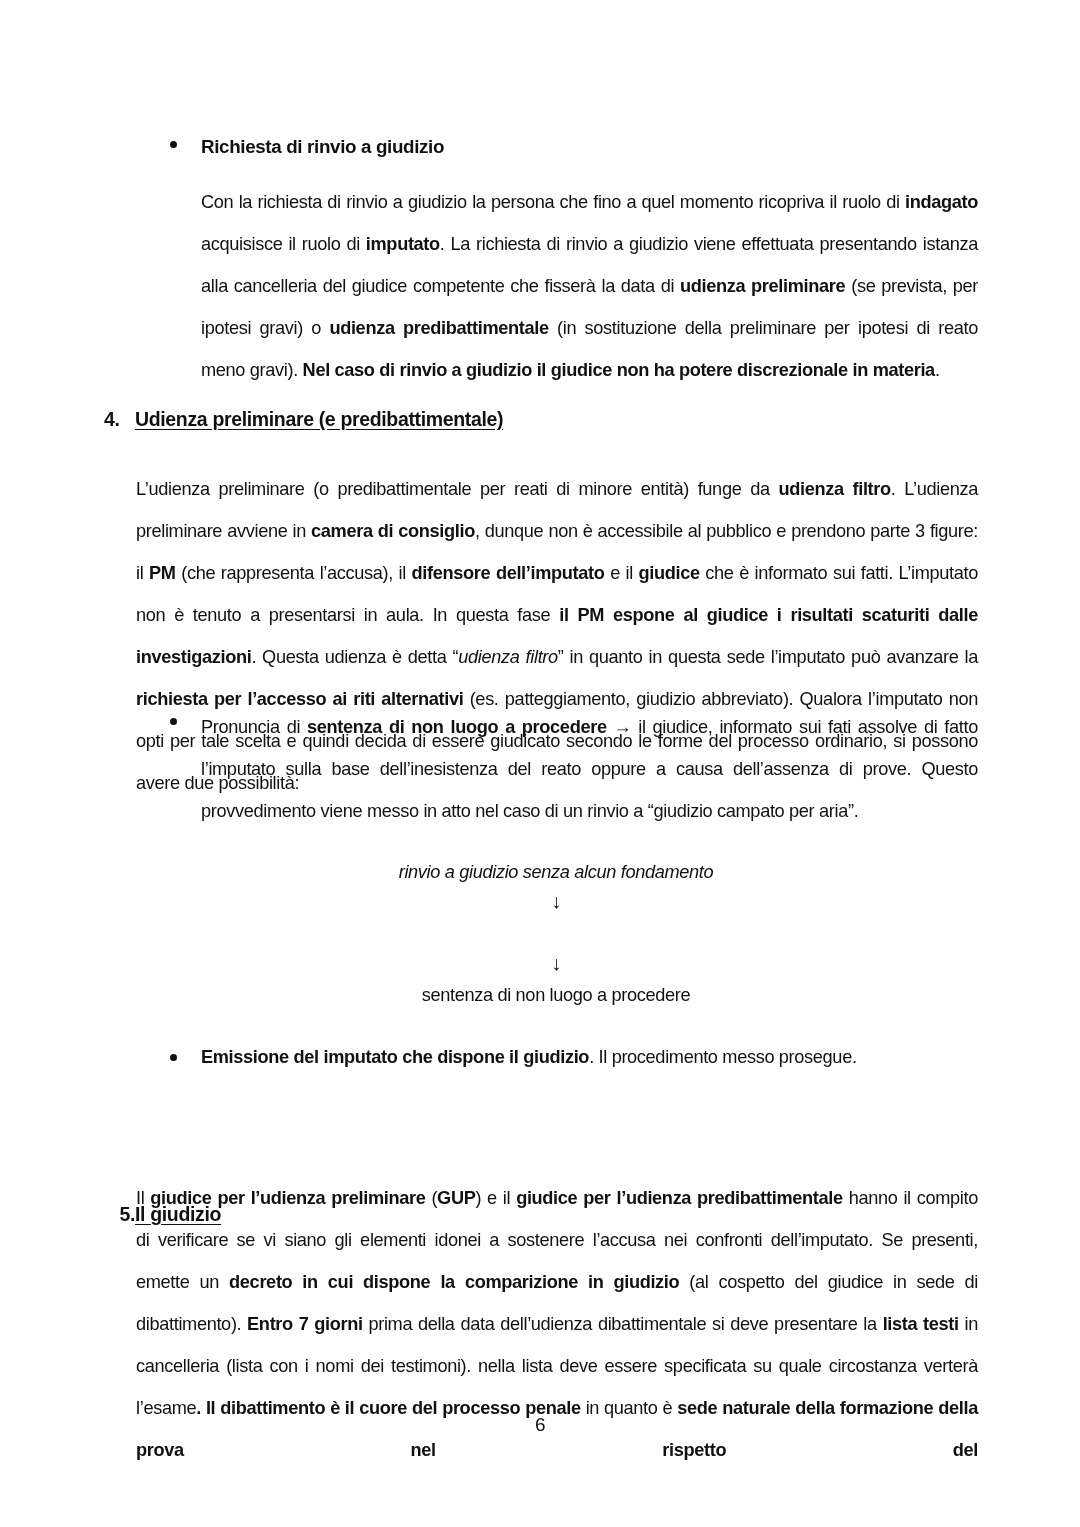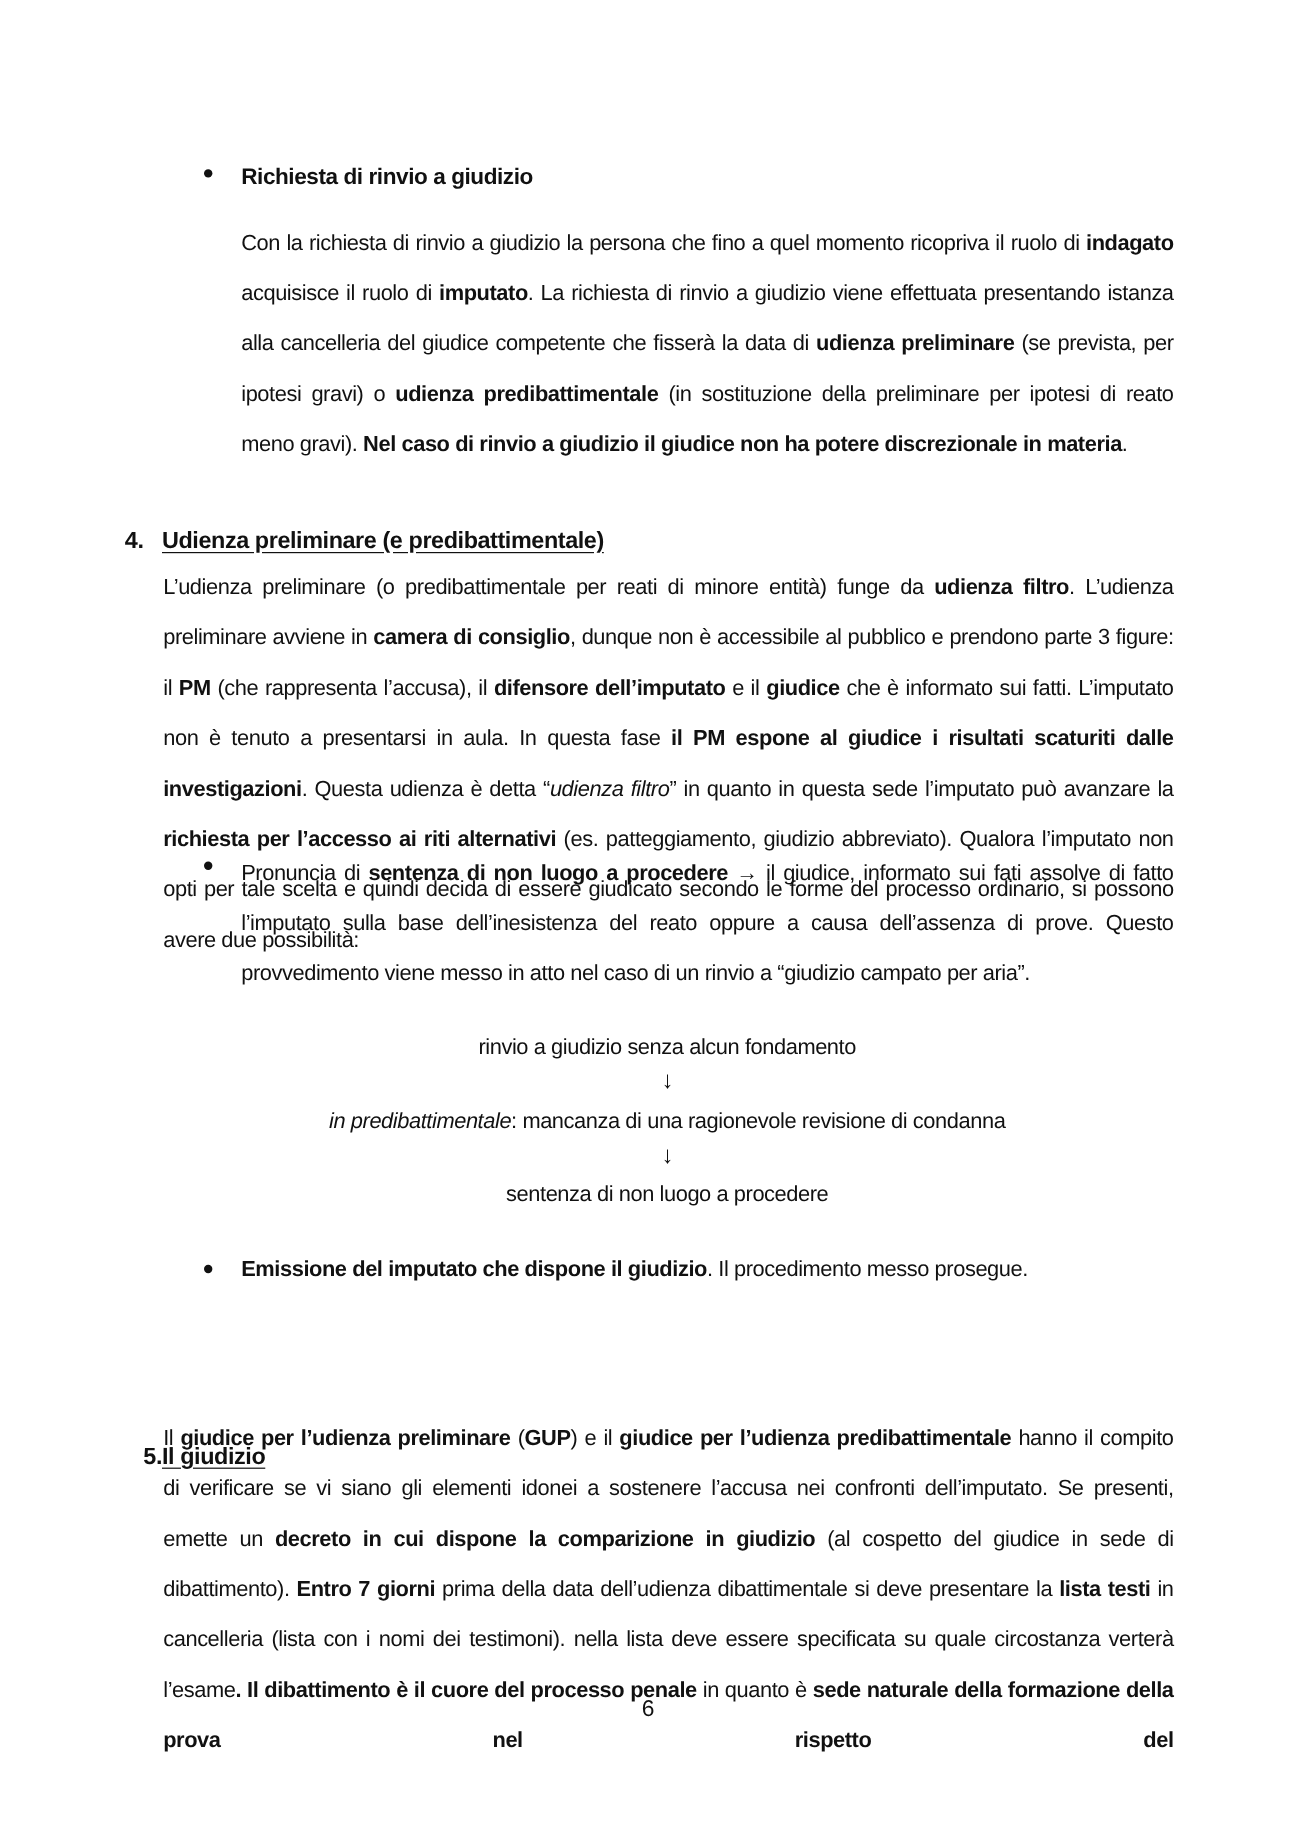--- a/index.html
+++ b/index.html
@@ -31,36 +31,33 @@
 
 <div class="page">
 
   <div class="bullet-row" style="top:131px;">
     <span class="dot" style="top:10px;"></span>
     <span class="b-text bold" style="font-size:18.8px;">Richiesta di rinvio a giudizio</span>
   </div>
 
   <div class="para" id="p-s3" style="left:201px; width:777px; top:181px;"><span>Con la richiesta di rinvio a giudizio la persona che fino a quel momento ricopriva il ruolo di </span><b>indagato</b><span> acquisisce il ruolo di </span><b>imputato</b><span>. La richiesta di rinvio a giudizio viene effettuata presentando istanza alla cancelleria del giudice competente che fisserà la data di </span><b>udienza preliminare</b><span> (se prevista, per ipotesi gravi) o </span><b>udienza predibattimentale</b><span> (in sostituzione della preliminare per ipotesi di reato meno gravi). </span><b>Nel caso di rinvio a giudizio il giudice non ha potere discrezionale in materia</b><span>.</span></div>
 
-  <div class="heading" style="top:440px;">
+  <div class="heading" style="top:408px;">
     <span class="num">4.</span><span class="title">Udienza preliminare (e predibattimentale)</span>
   </div>
 
   <div class="para" id="p-s4" style="left:136px; width:842px; top:468px;"><span>L’udienza preliminare (o predibattimentale per reati di minore entità) funge da </span><b>udienza filtro</b><span>. L’udienza preliminare avviene in </span><b>camera di consiglio</b><span>, dunque non è accessibile al pubblico e prendono parte 3 figure: il </span><b>PM</b><span> (che rappresenta l’accusa), il </span><b>difensore dell’imputato</b><span> e il </span><b>giudice</b><span> che è informato sui fatti. L’imputato non è tenuto a presentarsi in aula. In questa fase </span><b>il PM espone al giudice i risultati scaturiti dalle investigazioni</b><span>. Questa udienza è detta “</span><i>udienza filtro</i><span>” in quanto in questa sede l’imputato può avanzare la </span><b>richiesta per l’accesso ai riti alternativi</b><span> (es. patteggiamento, giudizio abbreviato). Qualora l’imputato non opti per tale scelta e quindi decida di essere giudicato secondo le forme del processo ordinario, si possono avere due possibilità:</span></div>
 
   <div class="bullet-row" style="top:706px; height:125px;">
     <span class="dot" style="top:12px;"></span>
     <div class="para" style="left:35px; width:777px; top:0;"><span>Pronuncia di </span><b>sentenza di non luogo a procedere</b><span> → il giudice, informato sui fati assolve di fatto l’imputato sulla base dell’inesistenza del reato oppure a causa dell’assenza di prove. Questo provvedimento viene messo in atto nel caso di un rinvio a “giudizio campato per aria”.</span></div>
   </div>
 
-  <div class="center-line" style="top:857px;">rinvio a giudizio senza alcun fondamento</div>
+  <div class="center-line" style="top:857px;font-style:italic;">rinvio a giudizio senza alcun fondamento</div>
   <div class="arrow" style="top:890px;">↓</div>
-  <div class="center-line" style="top:919px;">
-    <span class="ital">in predibattimentale</span><span>: mancanza di una ragionevole revisione di condanna</span>
-  </div>
   <div class="arrow" style="top:952px;">↓</div>
   <div class="center-line" style="top:980px;">sentenza di non luogo a procedere</div>
 
   <div class="bullet-row" style="top:1042px;">
     <span class="dot" style="top:12px;"></span>
     <div class="b-text" style="top:0;"><b>Emissione del imputato che dispone il giudizio</b><span>. Il procedimento messo prosegue.</span></div>
   </div>
 
   <div class="heading" style="top:1203px;text-align:right;">
     <span class="num">5.</span><span class="title">Il giudizio</span>

